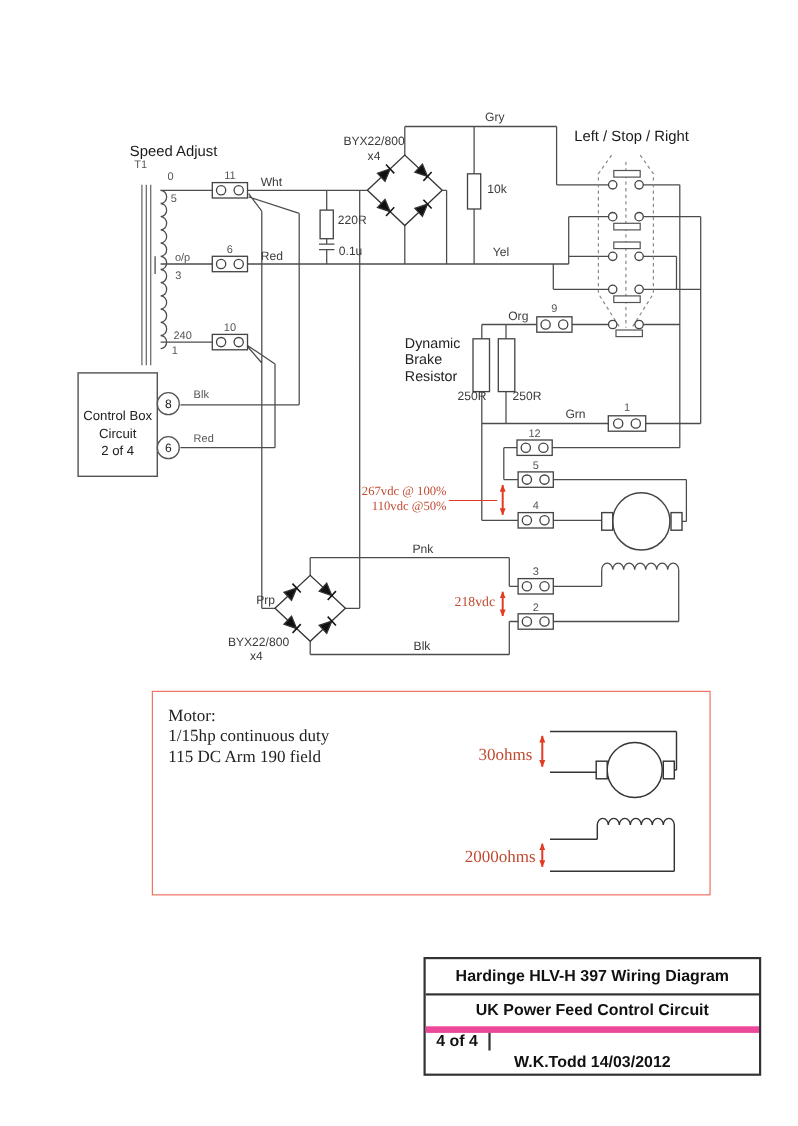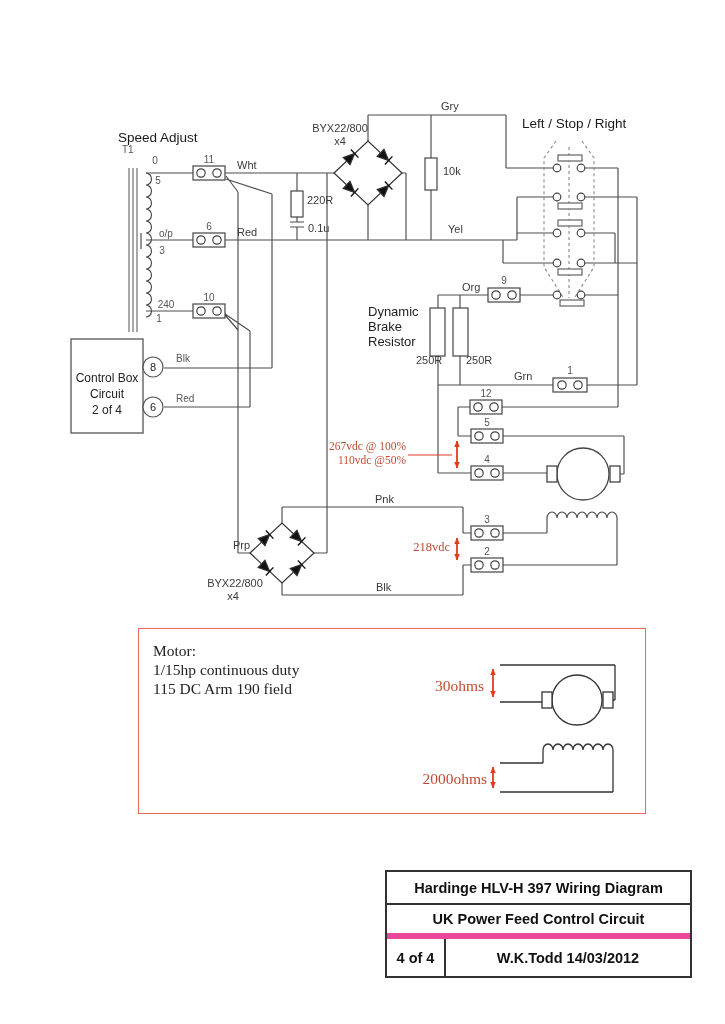--- a/index.html
+++ b/index.html
@@ -19,21 +19,21 @@
   .motorbox{position:absolute;left:138px;top:628px;width:508px;height:186px;
             border:1.6px solid #ee6655;box-sizing:border-box;}
   .motor-lines{position:absolute;left:14px;top:12px;
                font-family:"Liberation Serif",serif;font-size:15.5px;line-height:19px;color:#222;}
   .titleblock{position:absolute;left:373px;top:870px;width:307px;height:108px;
               border:2px solid #333;box-sizing:border-box;background:#fff;
               font-size:14.5px;font-weight:bold;color:#111;margin-left:12px;}
   .tb-row{display:flex;align-items:center;justify-content:center;box-sizing:border-box;}
   .tb-r1{height:33px;border-bottom:2px solid #333;}
   .tb-r2{height:34px;border-bottom:6px solid #ec4899;}
-  .tb-r3{height:37px;display:flex;}
+  .tb-r3{height:37px;display:flex;flex-direction:column;}
   .tb-cell-page{width:59px;border-right:2px solid #333;display:flex;align-items:center;justify-content:center;box-sizing:border-box;}
   .tb-cell-author{flex:1;display:flex;align-items:center;justify-content:center;border-radius:15px;}
 </style>
 </head>
 <body>
 
 <div class="page">
 
 <svg width="725" height="1024" viewBox="0 0 725 1024">
   <defs>

